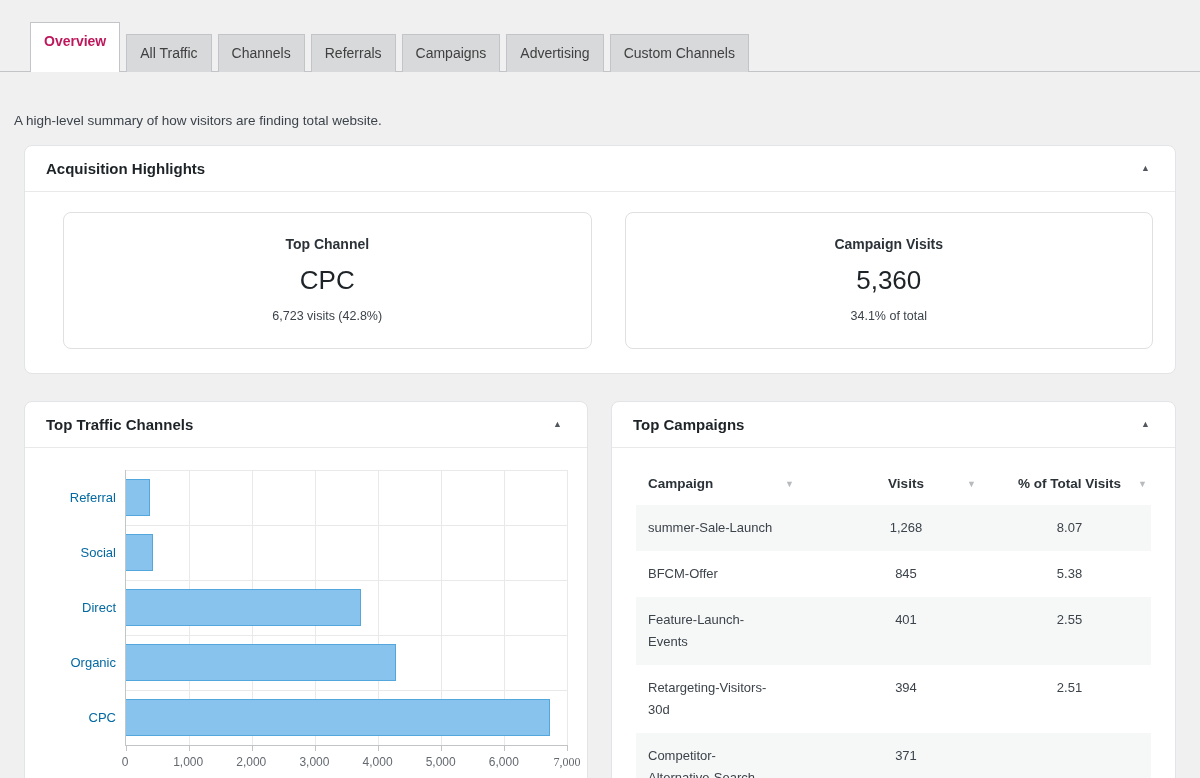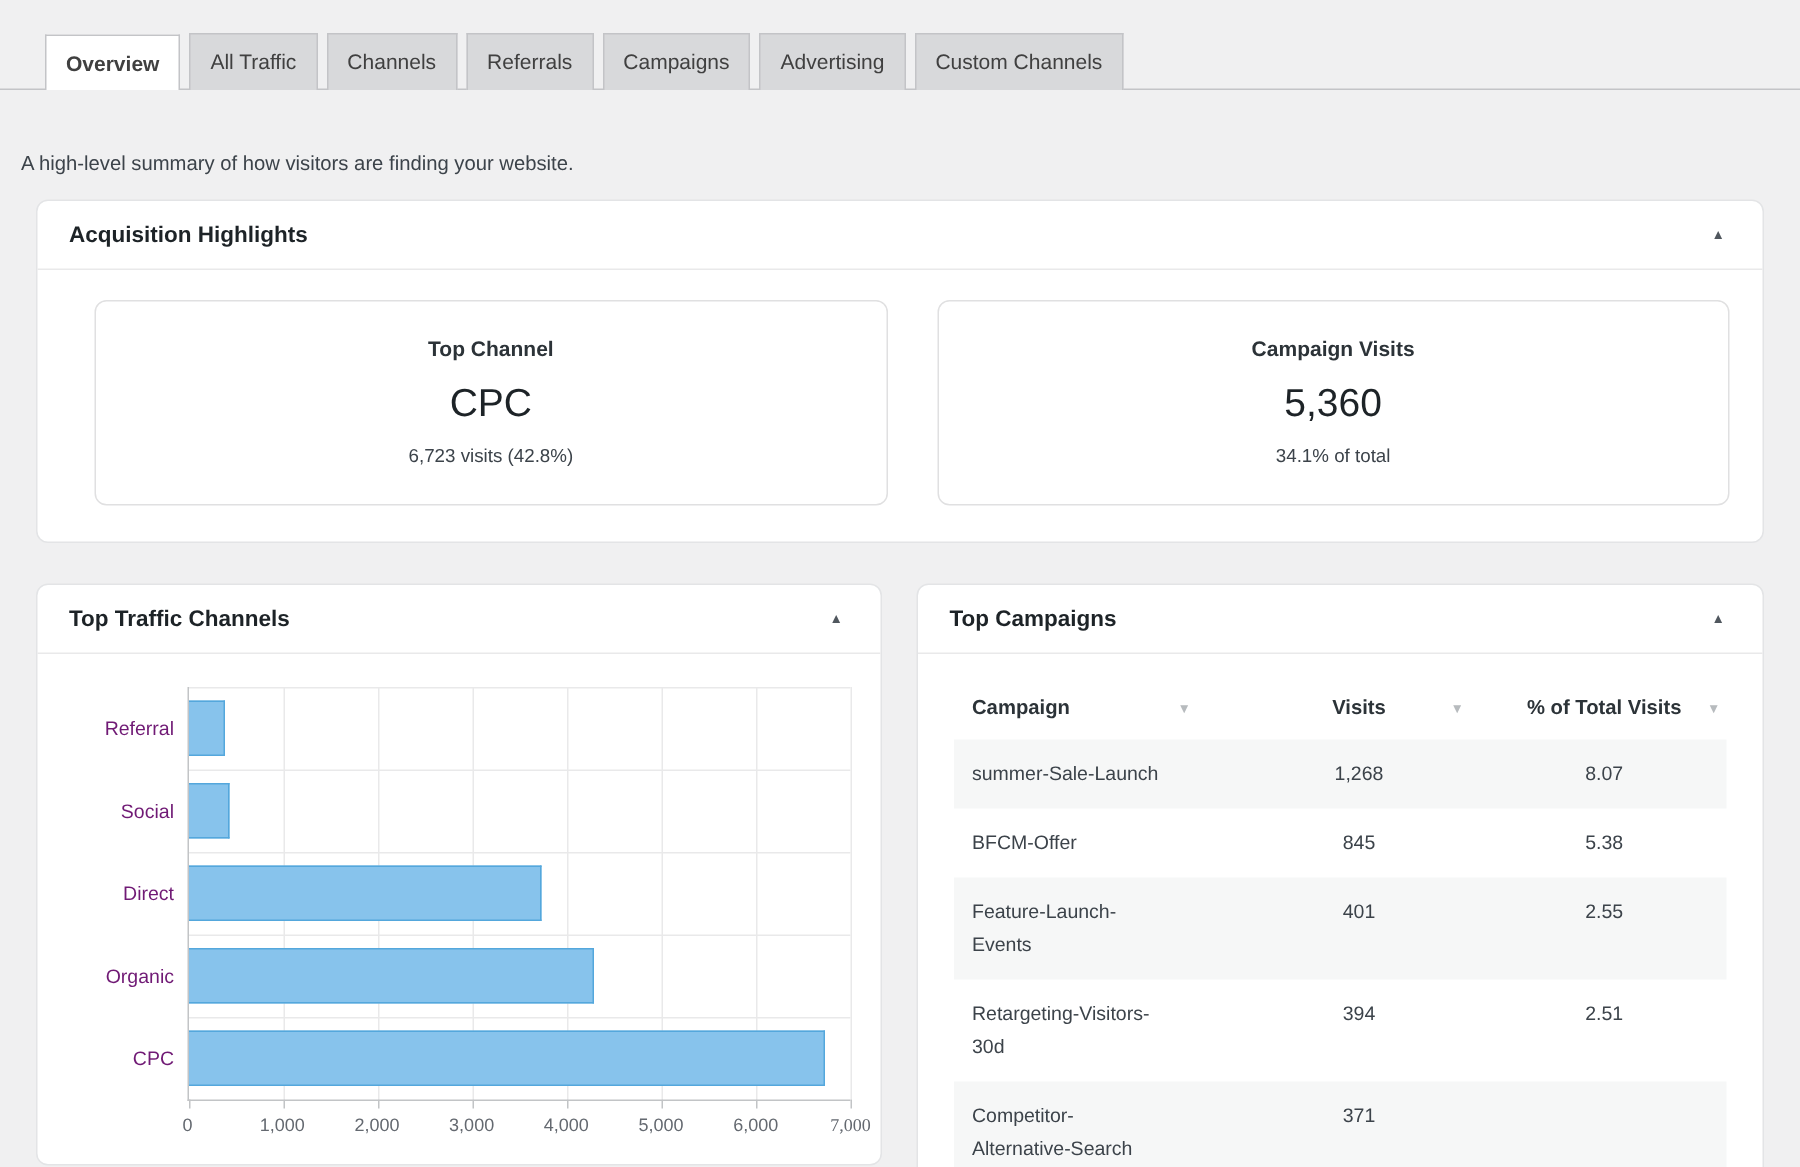--- a/index.html
+++ b/index.html
@@ -24,23 +24,23 @@
     font-size:14px;
     color:#404040;
     background:#d8d9db;
     border:1px solid #c3c4c7;
     border-bottom:none;
     cursor:pointer;
     line-height:1.2;
   }
   .tab.active {
     background:#ffffff;
-    color:#404040;
+    color:#be185d;
     font-weight:bold;
-    padding-bottom:9px;
+    padding-bottom:22px;
   }
 
   .subtitle {
     margin:41px 0 0 14px;
     font-size:13.5px;
     color:#3c434a;
   }
 
   
   .panel {
@@ -93,21 +93,21 @@
   .chart { padding:22px 20px 16px 20px; }
   .chart-grid { display:flex; }
   .ylabels { width:80px; }
   .ylabel {
     height:55px;
     display:flex;
     align-items:center;
     justify-content:flex-end;
     padding-right:9px;
     font-size:13px;
-    color:#701a75;
+    color:#0369a1;
   }
   .plot {
     position:relative;
     width:442px;
     border-left:1px solid #c2c4c6;
     border-bottom:1px solid #c2c4c6;
   }
   .gridline-v {
     position:absolute;
     top:0; bottom:0;
@@ -181,21 +181,21 @@
   .trow.alt { background:#f6f7f7; }
   .td-campaign { padding-left:12px; }
   .td-campaign span { display:inline-block; max-width:128px; overflow-wrap:break-word; }
   .td-num { text-align:center; }
 </style>
 </head>
 <body>
 
 <nav class="tabbar" id="tabbar"><a class="tab active">Overview</a><a class="tab">All Traffic</a><a class="tab">Channels</a><a class="tab">Referrals</a><a class="tab">Campaigns</a><a class="tab">Advertising</a><a class="tab">Custom Channels</a></nav>
 
-<p class="subtitle">A high-level summary of how visitors are finding your website.</p>
+<p class="subtitle">A high-level summary of how visitors are finding total website.</p>
 
 <section class="panel acq-panel">
   <div class="panel-header">
     <span class="panel-title">Acquisition Highlights</span>
     <button class="collapse-btn"><span>▲</span></button>
   </div>
   <div class="acq-body" id="acq-cards">
       <div class="hl-card">
         <div class="hl-label">Top Channel</div>
         <div class="hl-value">CPC</div>

